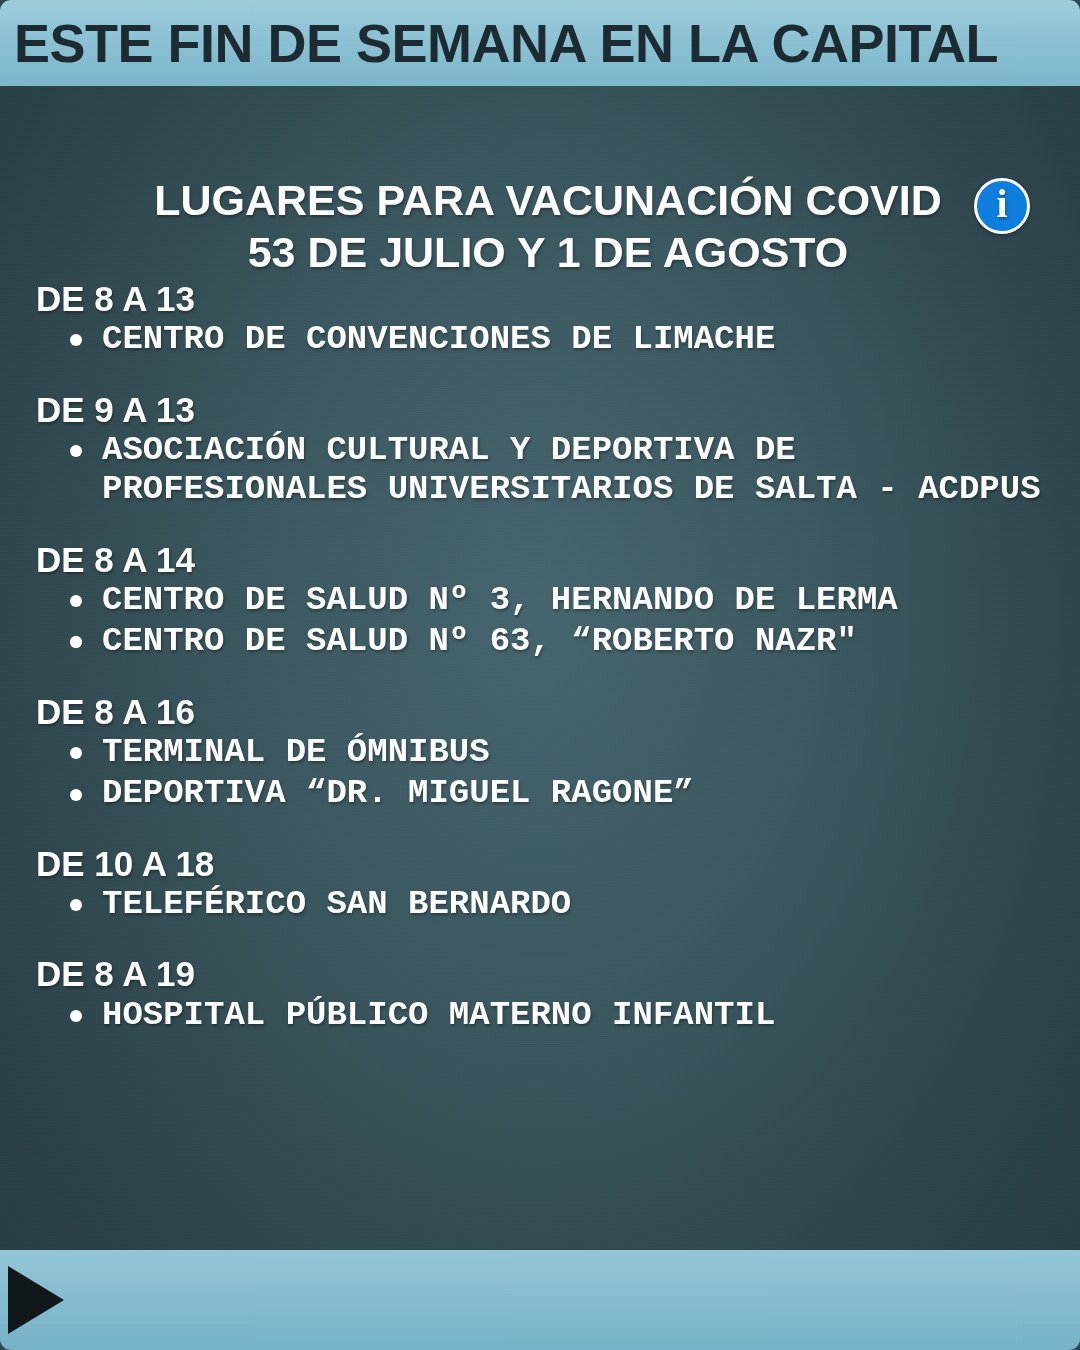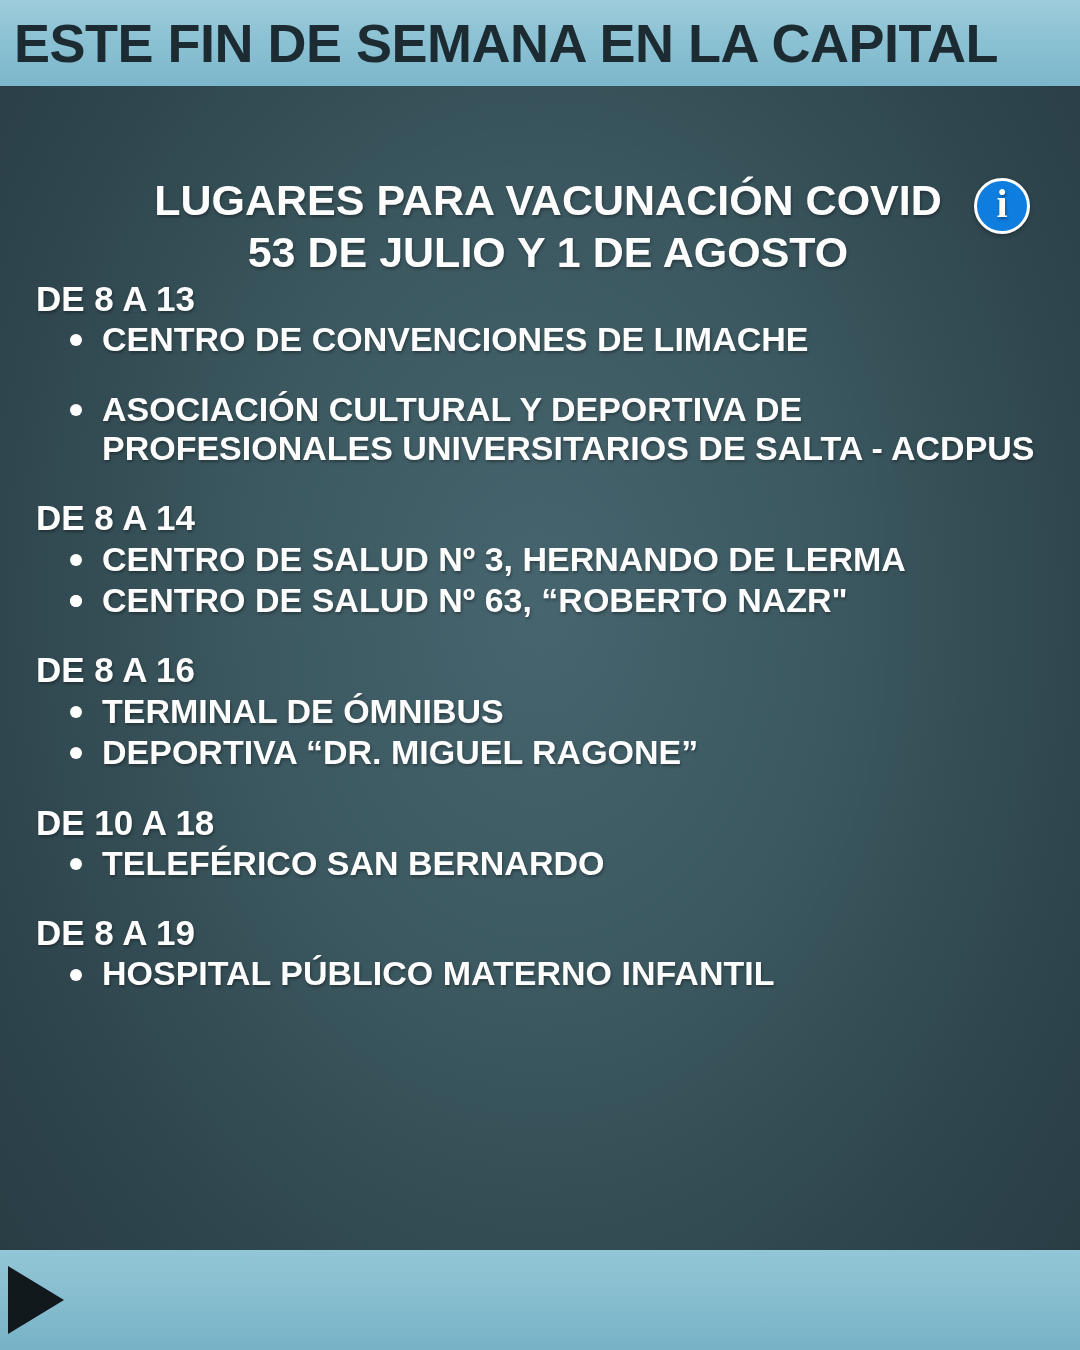--- a/index.html
+++ b/index.html
@@ -13,20 +13,21 @@
     background: #2d4751;
     overflow: hidden;
   }
   .poster {
     position: relative;
     width: 1080px;
     height: 1350px;
     background:
       radial-gradient(ellipse at 50% 45%, #46656f 0%, #3b5860 38%, #2f464e 70%, #263a41 100%);
     overflow: hidden;
+    border-radius: 11px;
   }
   
   .grain {
     position: absolute;
     inset: 0;
     pointer-events: none;
     opacity: 0.14;
     background-image:
       repeating-linear-gradient(0deg, rgba(255,255,255,0.05) 0px, rgba(255,255,255,0.05) 1px, rgba(0,0,0,0.05) 1px, rgba(0,0,0,0.05) 2px),
       repeating-linear-gradient(90deg, rgba(255,255,255,0.04) 0px, rgba(255,255,255,0.04) 1px, rgba(0,0,0,0.04) 1px, rgba(0,0,0,0.04) 2px);
@@ -131,20 +132,21 @@
     font-size: 35px;
     font-weight: bold;
     letter-spacing: 0px;
     text-shadow: 1px 2px 3px rgba(0,0,0,0.35);
     line-height: 1.12;
   }
   .place-list {
     list-style: none;
     margin: 2px 0 0 0;
     padding: 0 0 0 30px;
+    font-family: Liberation Mono, monospace;
   }
   .place-item {
     position: relative;
     font-size: 34px;
     font-weight: bold;
     line-height: 1.16;
     padding-left: 36px;
     text-shadow: 1px 2px 3px rgba(0,0,0,0.35);
     margin-bottom: 2px;
   }
@@ -183,20 +185,21 @@
         <div class="time-label">DE 8 A 13</div>
         <ul class="place-list">
           <li class="place-item">
             <span class="bullet"></span>
             <span>CENTRO DE CONVENCIONES DE LIMACHE</span>
           </li>
         </ul>
       </div>
 
       <div class="block">
+        <div class="time-label">DE 9 A 13</div>
         <ul class="place-list">
           <li class="place-item">
             <span class="bullet"></span>
             <span>ASOCIACIÓN CULTURAL Y DEPORTIVA DE PROFESIONALES UNIVERSITARIOS DE SALTA - ACDPUS</span>
           </li>
         </ul>
       </div>
 
       <div class="block">
         <div class="time-label">DE 8 A 14</div>

